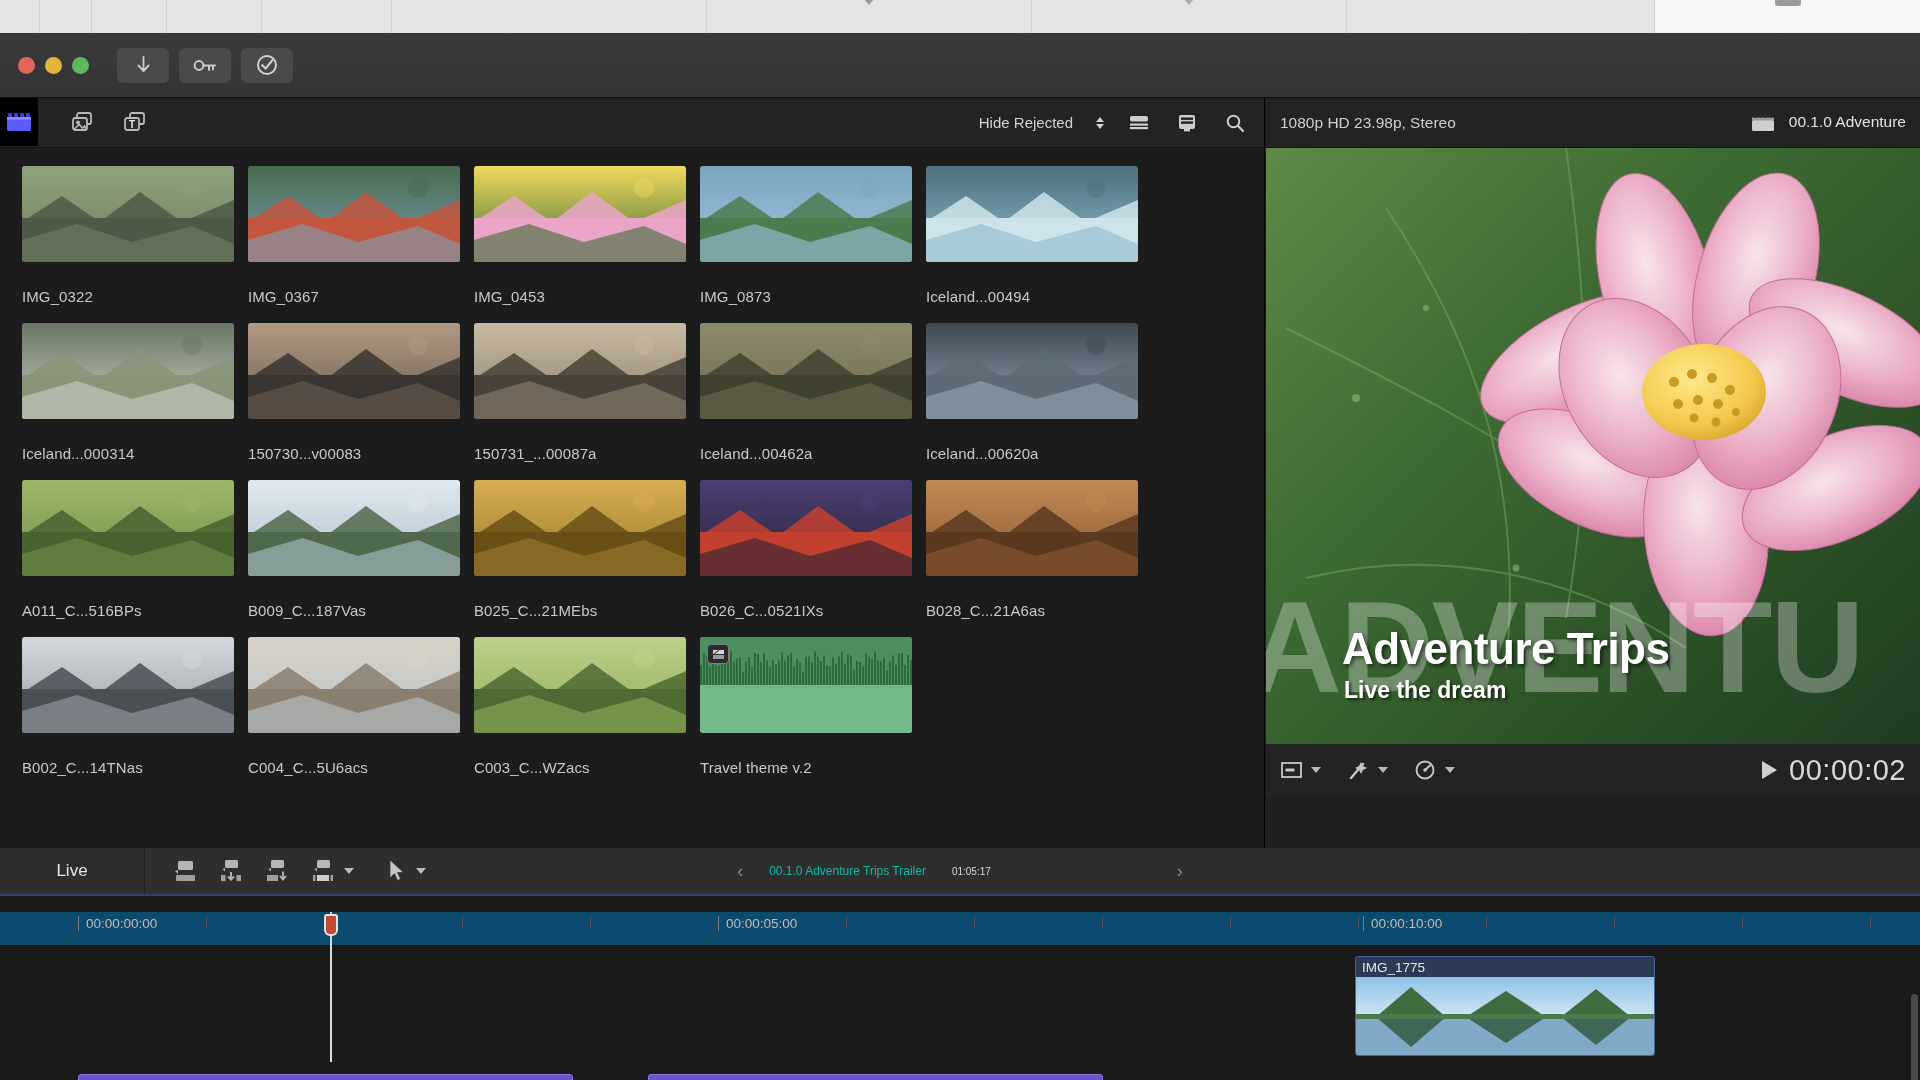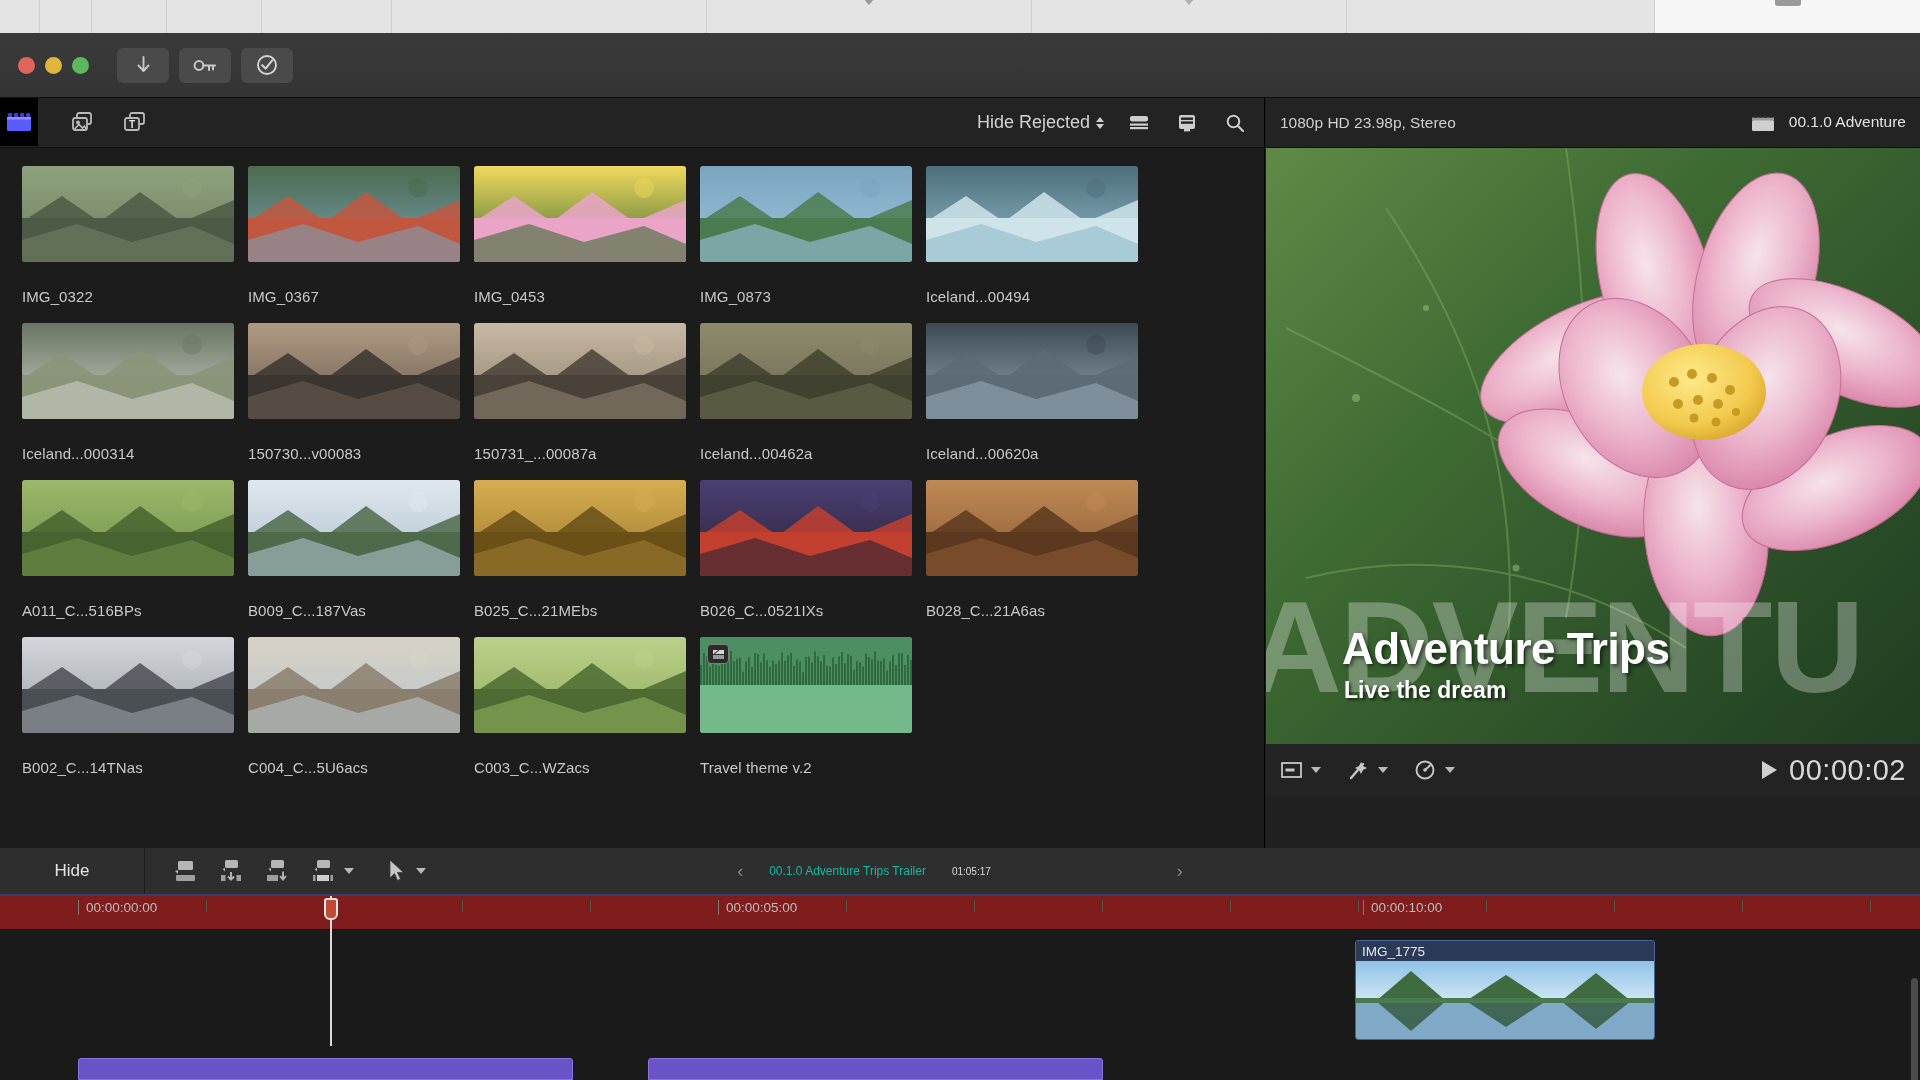--- a/index.html
+++ b/index.html
@@ -57,21 +57,21 @@
     display:flex; align-items:center; padding:0 16px;
   }
   .bb-left{ display:flex; align-items:center; gap:26px; }
   .bb-right{ margin-left:auto; display:flex; align-items:center; gap:22px; }
   .bb-icon{ width:26px;height:26px; display:flex;align-items:center;justify-content:center; }
   .badge-app{
     width:38px;height:48px;background:#000;margin:-1px 6px 0 -16px;
     display:flex;align-items:center;justify-content:center;
   }
   .hide-rejected{
-    color:#d2d2d2; font-size:18px; display:flex;align-items:center; gap:6px;
+    color:#d2d2d2; font-size:15px; display:flex;align-items:center; gap:23px;
   }
   .stepper{ display:flex;flex-direction:column;gap:2px;align-items:center; }
   .stepper i{ display:block;width:0;height:0;border-left:4px solid transparent;border-right:4px solid transparent;}
   .stepper i.up{ border-bottom:5px solid #cfcfcf;}
   .stepper i.dn{ border-top:5px solid #cfcfcf;}
 
   
   .grid{
     padding:18px 0 0 22px; display:flex; flex-wrap:wrap;
     gap:18px 14px; align-content:flex-start; height:700px; overflow:hidden;
@@ -140,21 +140,21 @@
   }
   .tl-tools{ display:flex; align-items:center; gap:18px; padding-left:26px; }
   .tl-center{
     position:absolute; left:50%; transform:translateX(-50%);
     display:flex; align-items:center; gap:26px;
   }
   .tl-proj{ color:#14b8a6; font-size:12px; }
   .tl-dur{ color:#d9d9d9; font-size:10px; }
   .nav-chev{ color:#8a8a8a; font-size:18px; }
   .ruler{
-    position:relative; height:34px; background:#7f1d1d; border-bottom:1px solid #111;
+    position:relative; height:34px; background:#0c4a6e; border-bottom:1px solid #111;margin-top:16px;
   }
   .tick{ position:absolute; top:4px; width:1px; height:12px; background:#555; }
   .tick.major{ height:15px; background:#7a7a7a; }
   .tick-lbl{ position:absolute; top:4px; color:#bdbdbd; font-size:13.5px; white-space:nowrap; }
   .tl-body{ position:relative; height:150px; background:#1a1a1a; overflow:hidden; }
   .tl-clip{
     position:absolute; border:1px solid #46639a; border-radius:3px; overflow:hidden;
     background:#2b3a56;
   }
   .tl-clip .lbl{ color:#e6e6e6; font-size:13.5px; padding:3px 6px 2px; display:block; }
@@ -818,21 +818,21 @@
             <span class="tc-text">00:00:02</span>
           </div>
         </div>
       </div>
     </div>
   </div>
 
   <div class="tl">
     <div class="tl-bar">
       <div class="tl-index">
-        <span>Hide</span>
+        <span>Live</span>
       </div>
       <div class="tl-tools">
         <svg width="28" height="26" viewBox="0 0 28 26">
           <rect x="7" y="3" width="15" height="9" rx="1.5" fill="#b6b6b6"></rect>
           <path d="M7 12 L7 16 L4 13 Z" fill="#b6b6b6"></path>
           <rect x="5" y="17" width="19" height="6" rx="1" fill="#9f9f9f"></rect>
         </svg>
         <svg width="28" height="26" viewBox="0 0 28 26">
           <rect x="8" y="2" width="13" height="8" rx="1.5" fill="#b6b6b6"></rect>
           <path d="M8 10 L8 13.5 L5.5 11 Z" fill="#b6b6b6"></path>

